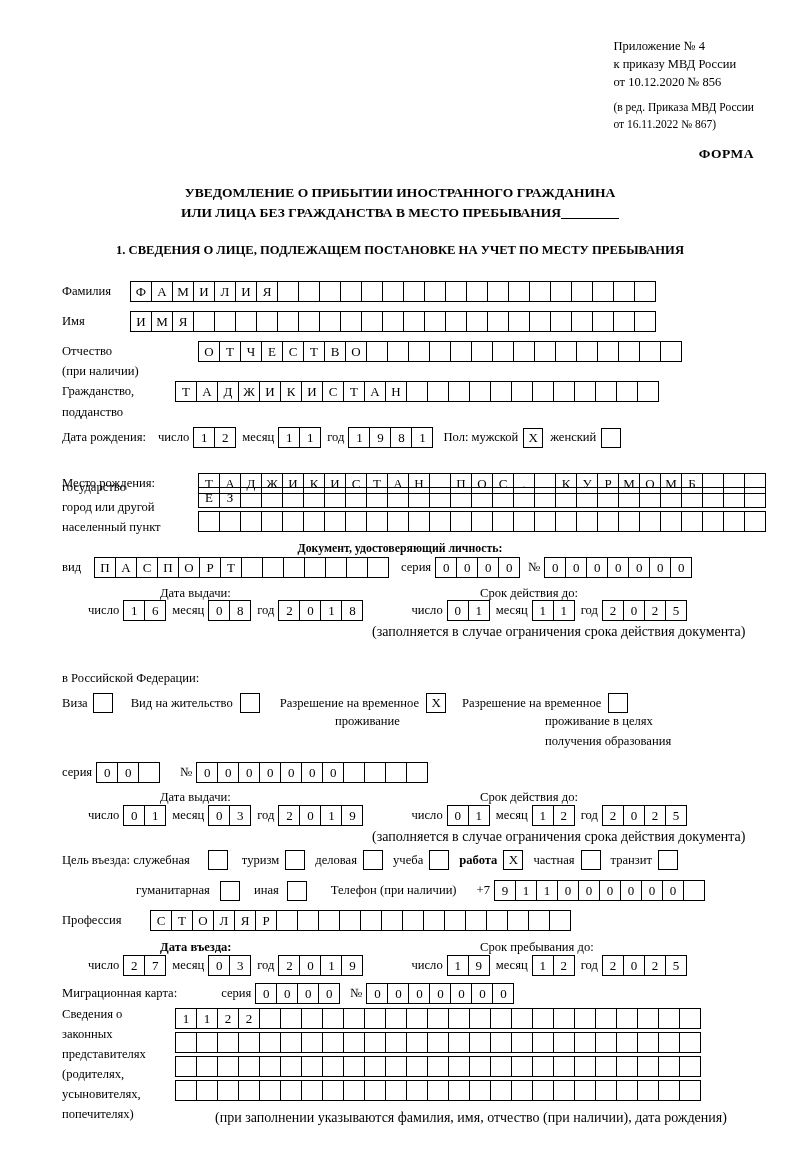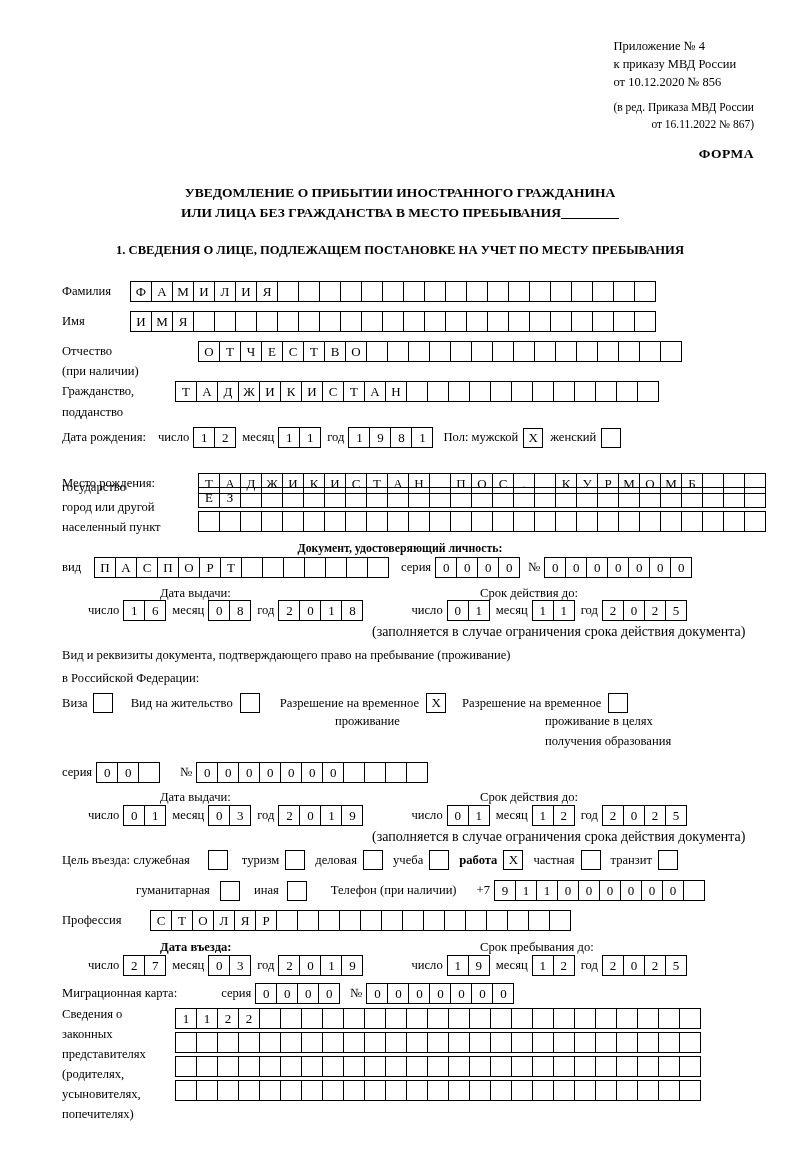--- a/index.html
+++ b/index.html
@@ -48,21 +48,21 @@
     font-size:13px;line-height:19px;text-align:center;
     font-family:"Liberation Serif", serif;
   }
   .cell:first-child{margin-left:0;}
   .cells.gap{margin-left:4px;}
   .chk{
     width:20px;height:20px;border:1px solid #000;box-sizing:border-box;
     display:inline-block;text-align:center;line-height:18px;font-size:13px;
     vertical-align:middle;
   }
-  .small{font-size:11.3px;text-align:right;}
+  .small{font-size:11.3px;}
   .note{position:absolute;font-size:14px;}
   .block-label{position:absolute;font-size:12.6px;line-height:17px;}
 </style>
 </head>
 <body>
 
 <div class="page">
 
   <div class="hdr">
     <div>Приложение № 4</div>
@@ -404,21 +404,20 @@
     <span class="cells gap" id="idv-year">
         <span class="cell">2</span>
         <span class="cell">0</span>
         <span class="cell">2</span>
         <span class="cell">5</span>
       </span>
   </div>
 
   <div class="note" style="top:624px;left:372px;">(заполняется в случае ограничения срока действия документа)</div>
 
-  <div class="block-label" style="top:647px;left:62px;">Вид и реквизиты документа, подтверждающего право на пребывание (проживание)</div>
   <div class="block-label" style="top:670px;left:62px;">в Российской Федерации:</div>
 
   <div class="row" style="top:693px;left:62px;">
     <span class="lbl">Виза</span>
     <span class="chk" style="margin-left:5px;"></span>
     <span class="lbl" style="margin-left:18px;">Вид на жительство</span>
     <span class="chk" style="margin-left:7px;"></span>
     <span class="lbl" style="margin-left:20px;">Разрешение на временное</span>
     <span class="chk" style="margin-left:7px;">X</span>
     <span class="lbl" style="margin-left:16px;">Разрешение на временное</span>
@@ -737,14 +736,15 @@
         <span class="cell"></span>
         <span class="cell"></span>
         <span class="cell"></span>
         <span class="cell"></span>
         <span class="cell"></span>
         <span class="cell"></span>
         <span class="cell"></span>
       </span>
   </div>
 
+  <div class="note" style="top:1110px;left:215px;">(при заполнении указываются фамилия, имя, отчество (при наличии), дата рождения)</div>
 
 </div>
 
 </body></html>

